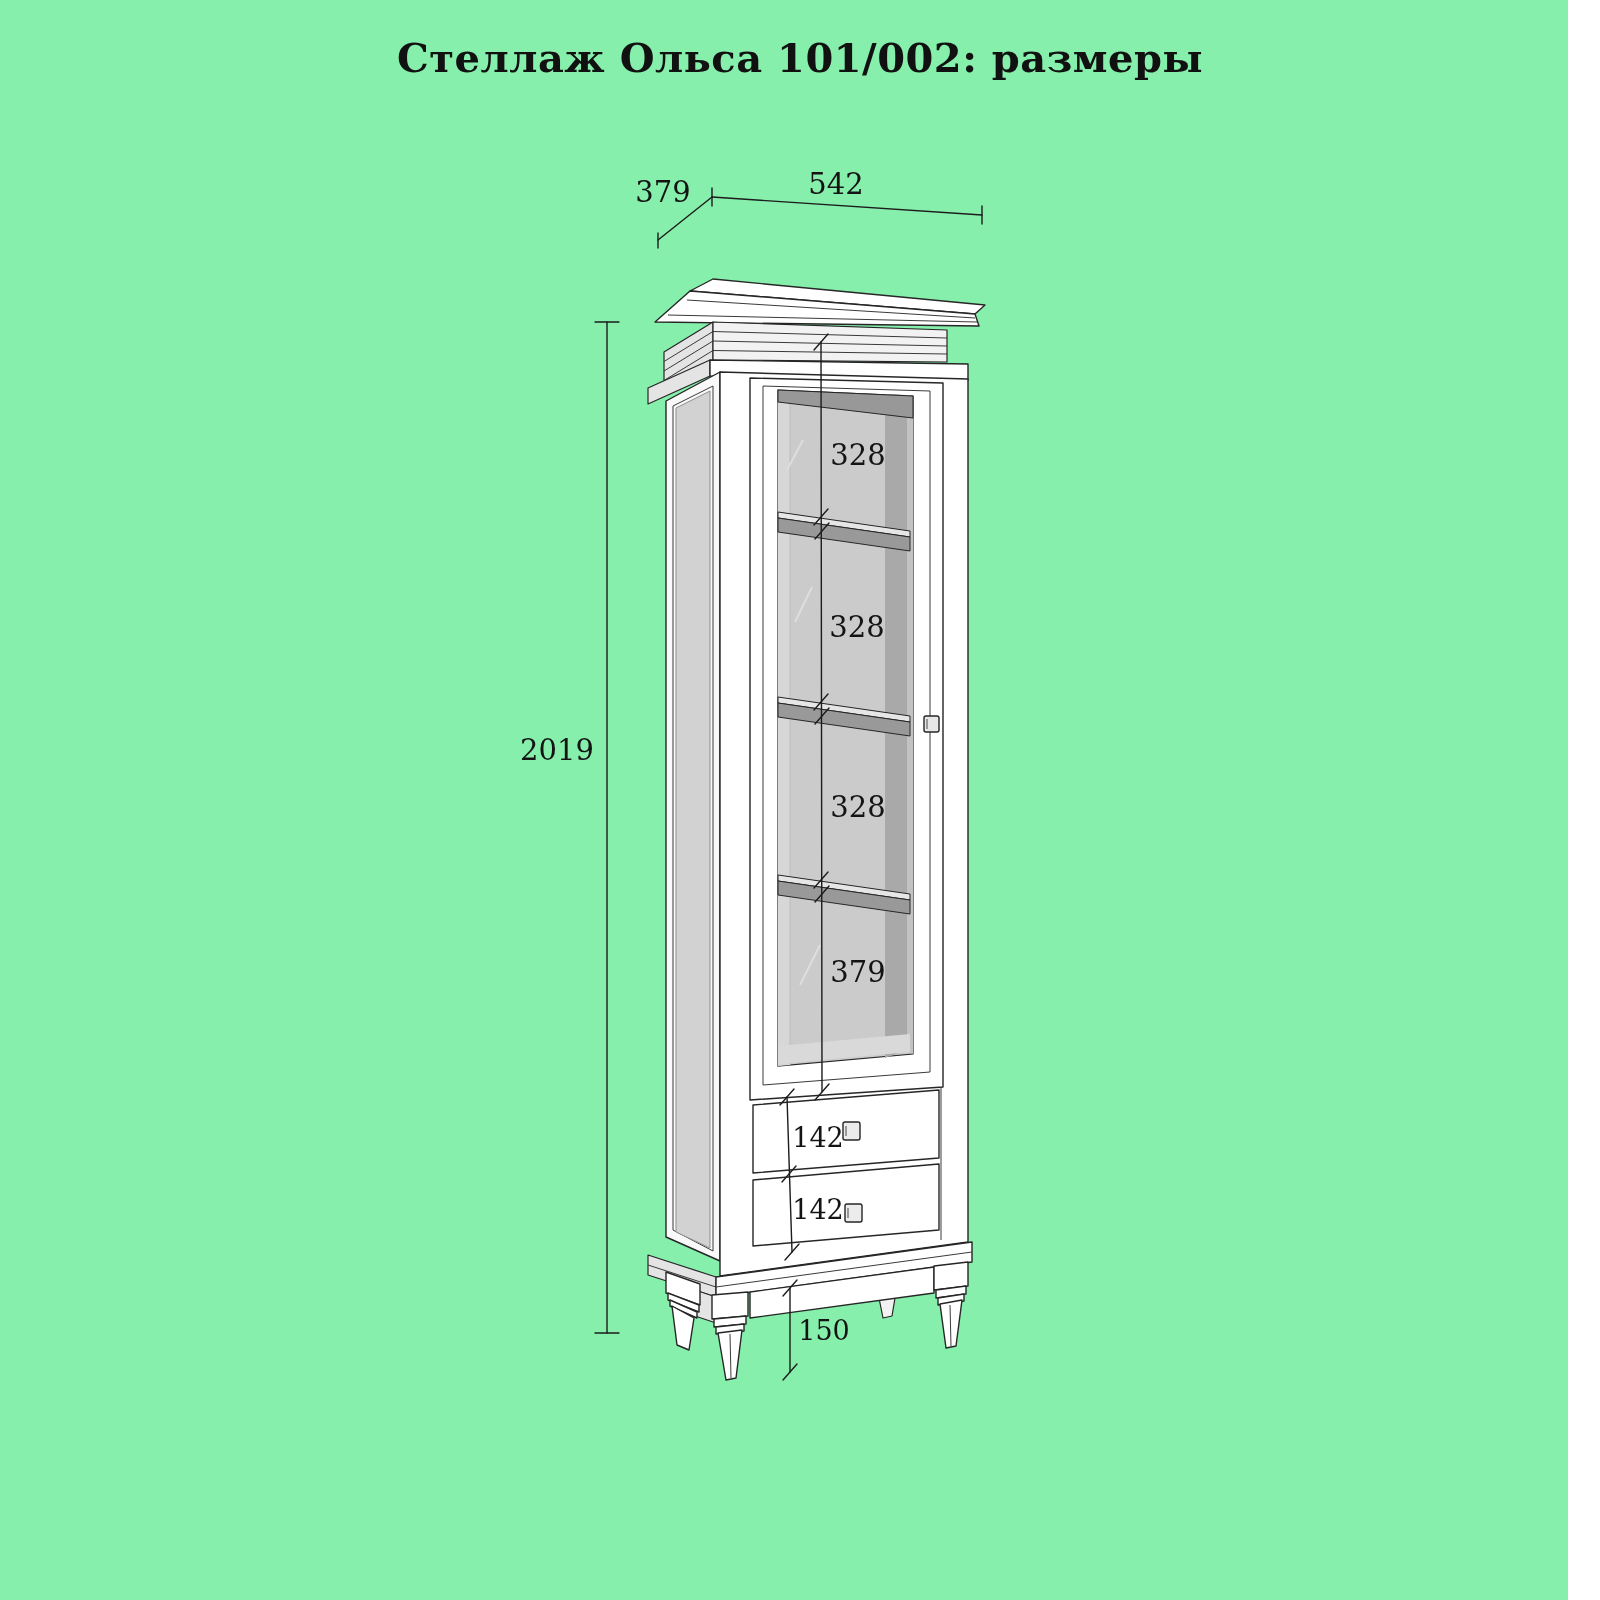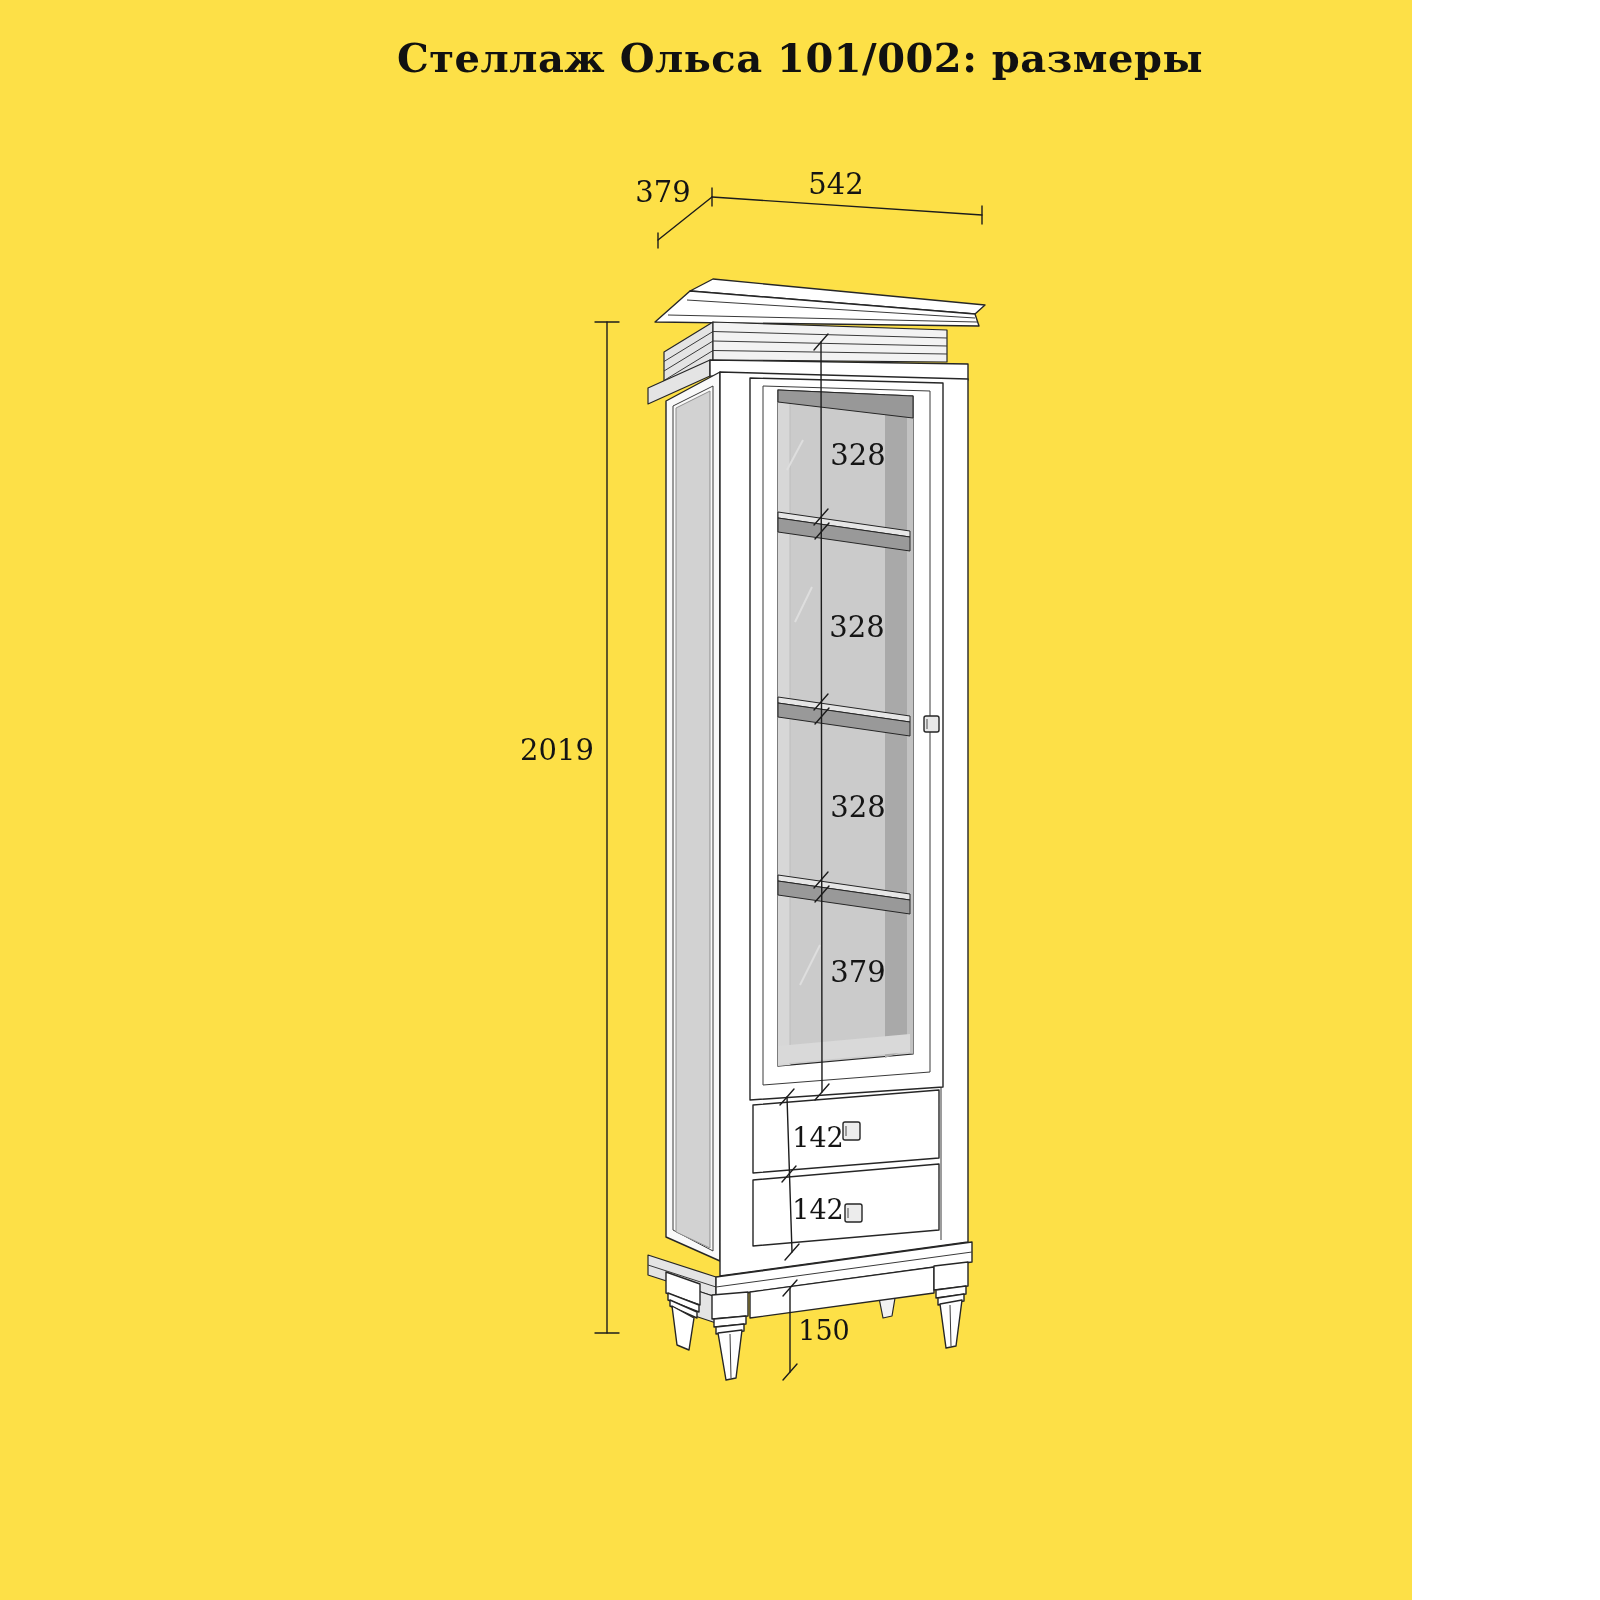--- a/index.html
+++ b/index.html
@@ -1,16 +1,16 @@
 <!DOCTYPE html>
 <html><head>
 <meta charset="utf-8">
 <style>
   html,body{margin:0;padding:0;background:#fff;}
-  .page{position:relative;width:1412px;height:1600px;background:#fde047;overflow:hidden;
+  .page{position:relative;width:1568px;height:1600px;background:#86efac;overflow:hidden;
         font-family:"DejaVu Serif",serif;}
   .title{position:absolute;top:34px;left:0;width:1600px;margin:0;text-align:center;
          font-family:"DejaVu Serif",serif;font-weight:bold;font-size:40px;color:#111;
          letter-spacing:.5px;}
   svg.drawing{position:absolute;left:0;top:0;width:1600px;height:1600px;}
   .t   {stroke:#3a3a3a;stroke-width:1;fill:none;}
   .fw  {fill:#ffffff;stroke:#262626;stroke-width:1.4;stroke-linejoin:round;}
   .fl  {fill:#f2f2f2;stroke:#262626;stroke-width:1.2;stroke-linejoin:round;}
   .fs  {fill:#e4e4e4;stroke:#262626;stroke-width:1.2;stroke-linejoin:round;}
   .dim {stroke:#1c1c1c;stroke-width:1.4;fill:none;stroke-linecap:round;}

